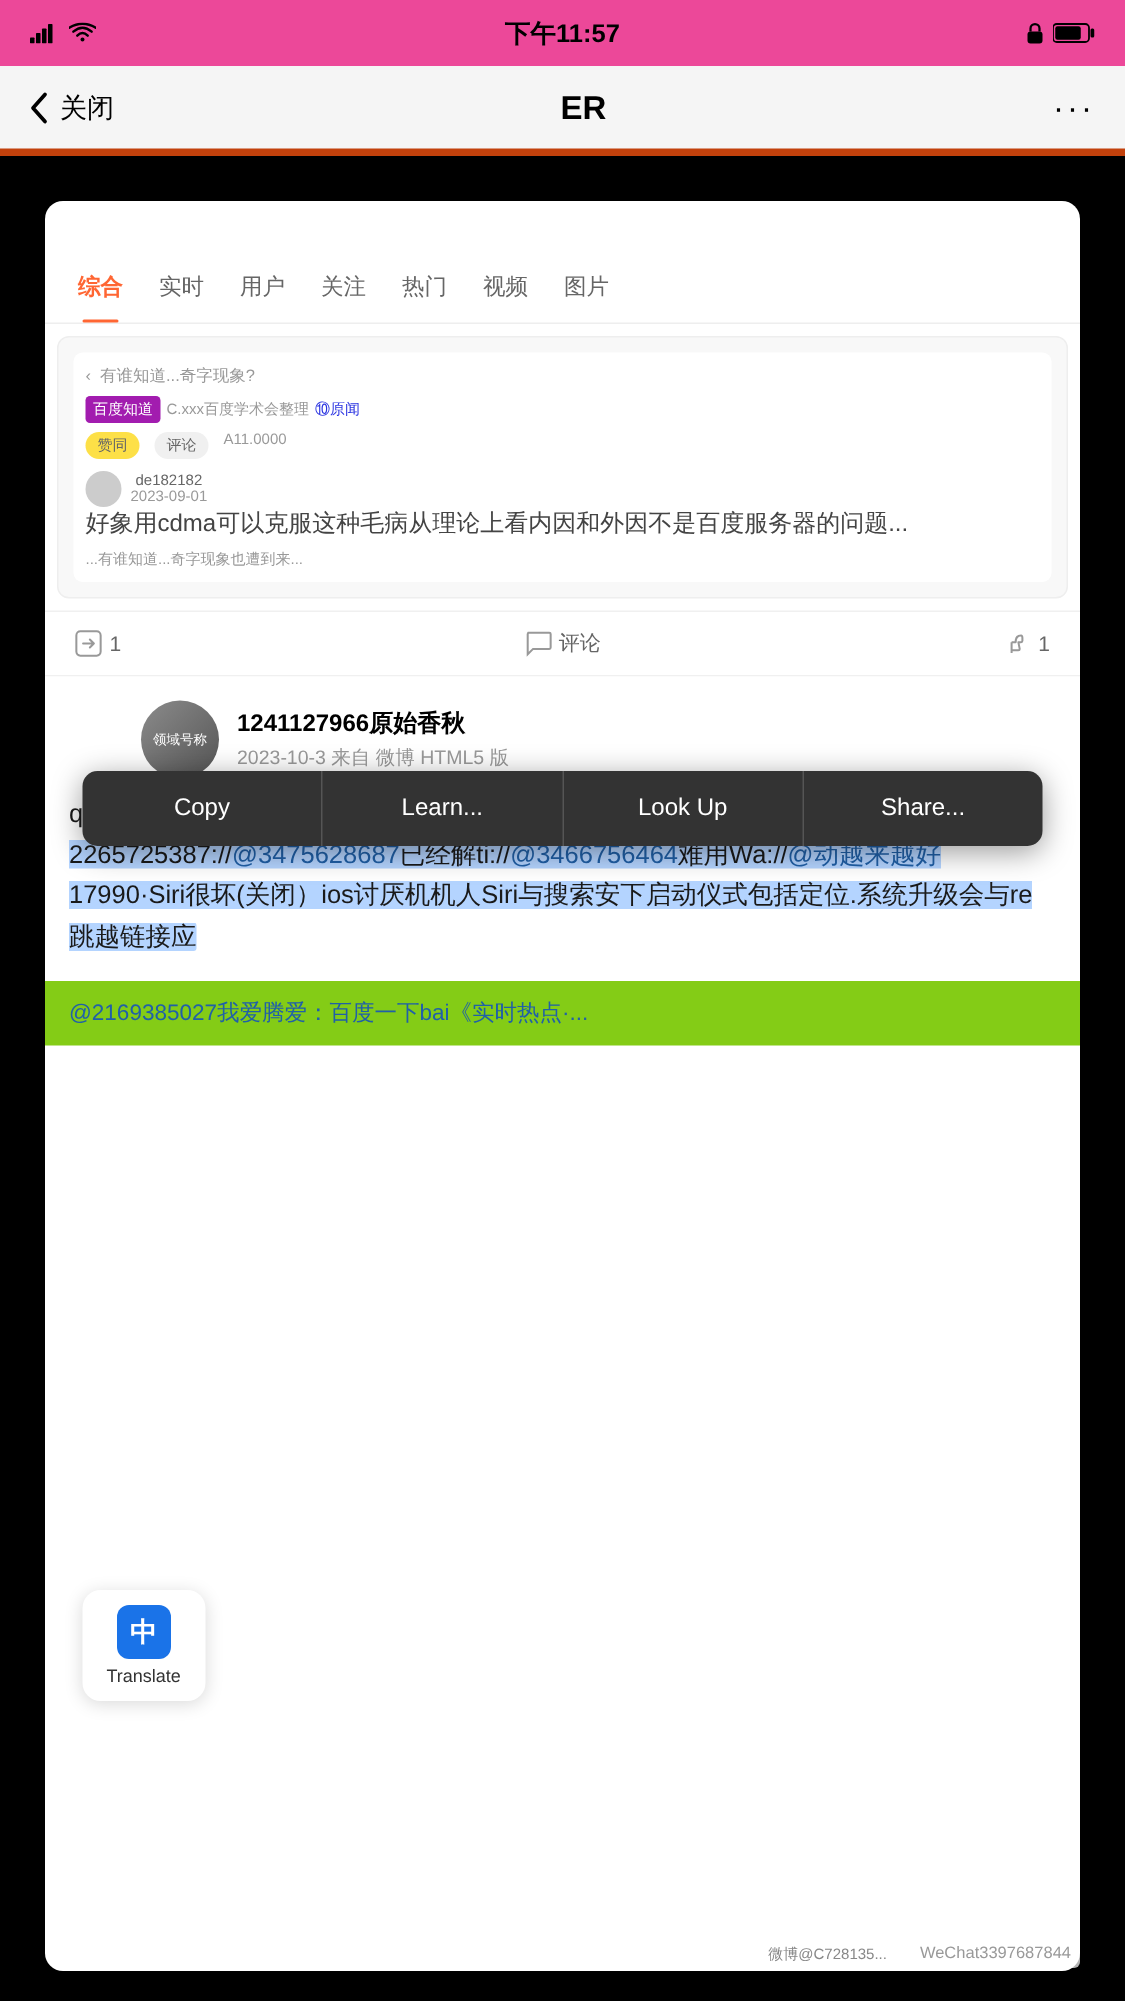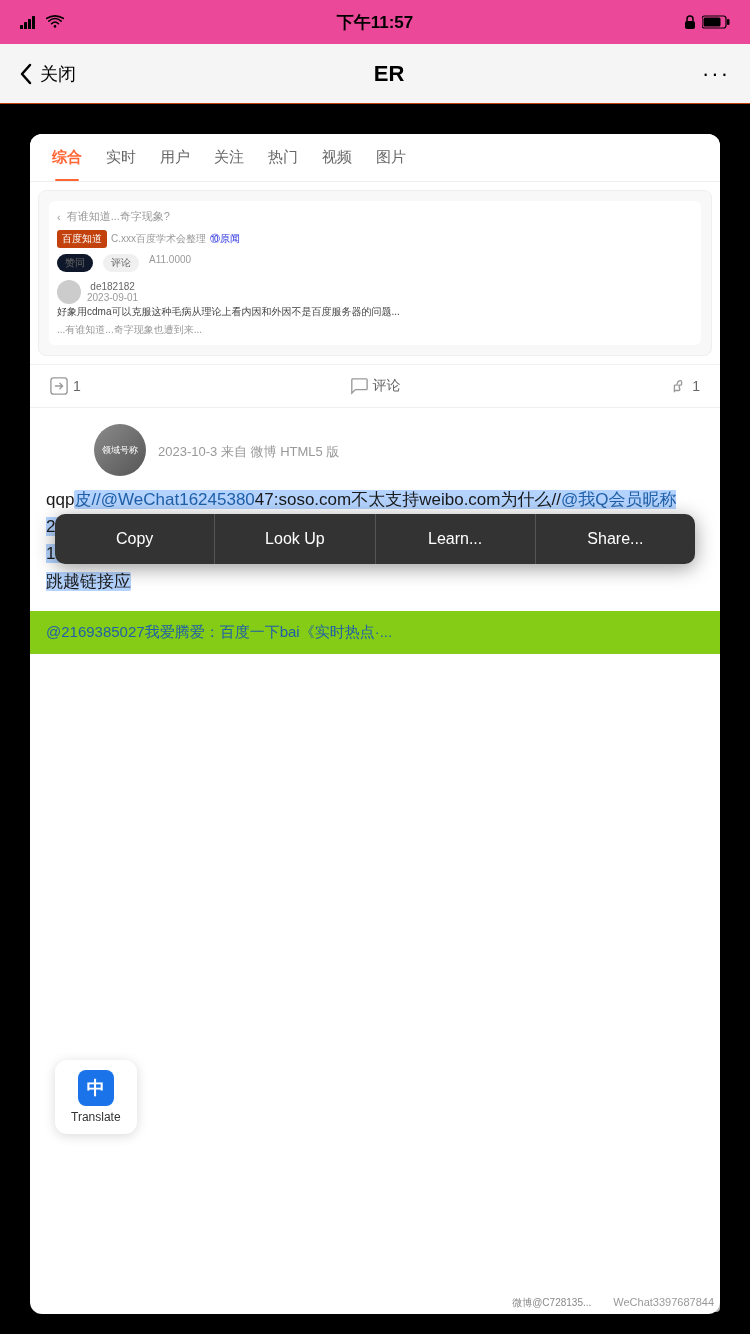--- a/index.html
+++ b/index.html
@@ -46,21 +46,21 @@
 
     
     .nav-bar {
       width: 100%;
       height: 60px;
       background: #f5f5f5;
       display: flex;
       align-items: center;
       justify-content: space-between;
       padding: 0 20px;
-      border-bottom: 1px solid #c2410c;
+      border-bottom: 5px solid #c2410c;
     }
     .nav-left {
       display: flex;
       align-items: center;
       gap: 8px;
       cursor: pointer;
     }
     .nav-title {
       font-size: 22px;
       font-weight: 700;
@@ -111,20 +111,21 @@
       border-radius: 12px;
       overflow: hidden;
     }
 
     
     .tab-bar {
       display: flex;
       border-bottom: 1px solid #eee;
       padding: 0 10px;
       background: #fff;
+      margin-top: 34px;
     }
     .tab-item {
       padding: 14px 12px;
       font-size: 15px;
       color: #666;
       cursor: pointer;
       position: relative;
     }
     .tab-item.active {
       color: #ff6633;
@@ -171,28 +172,28 @@
       margin-bottom: 6px;
       font-weight: 500;
     }
     .screenshot-source {
       display: flex;
       align-items: center;
       gap: 4px;
       margin-bottom: 6px;
     }
     .baidu-badge {
-      background: #c2410c;
+      background: #a21caf;
       color: #fff;
       font-size: 10px;
       padding: 2px 5px;
       border-radius: 3px;
     }
     .screenshot-answer {
-      font-size: 10px;
+      font-size: 16px;
       color: #444;
       line-height: 1.5;
     }
     .screenshot-user {
       display: flex;
       align-items: center;
       gap: 6px;
       margin-top: 8px;
       font-size: 11px;
       color: #666;
@@ -465,21 +466,21 @@
         <div class="screenshot-header">
           <span>‹</span>
           <span>有谁知道...奇字现象?</span>
         </div>
         <div class="screenshot-source">
           <span class="baidu-badge">百度知道</span>
           <span style="font-size:10px;color:#999;">C.xxx百度学术会整理</span>
           <span style="font-size:10px;color:#2932e1;">⑩原闻</span>
         </div>
         <div style="display:flex;gap:10px;margin-bottom:6px;">
-          <span style="font-size:10px;color:#666;background:#0f172a;padding:2px 8px;border-radius:12px;">赞同</span>
+          <span style="font-size:10px;color:#666;background:#fde047;padding:2px 8px;border-radius:12px;">赞同</span>
           <span style="font-size:10px;color:#666;background:#f0f0f0;padding:2px 8px;border-radius:12px;">评论</span>
           <span style="font-size:10px;color:#999;">A11.0000</span>
         </div>
         <div class="screenshot-user">
           <div class="user-avatar-small"></div>
           <div>
             <div style="font-size:10px;color:#666;">de182182</div>
             <div style="font-size:10px;color:#999;">2023-09-01</div>
           </div>
         </div>
@@ -509,20 +510,21 @@
         <span>1</span>
       </div>
     </div>
 
     <div class="main-post">
       <div class="post-header">
         <div class="post-avatar">
           <span style="font-size:9px;text-align:center;line-height:1.2;">领域号称</span>
         </div>
         <div class="post-meta">
+          <div class="post-username">1241127966原始香秋</div>
           <div class="post-info">
             <span>2023-10-3</span>
             <span>来自 微博 HTML5 版</span>
           </div>
         </div>
       </div>
 
       <div class="post-text">
         <span class="text-normal">qqp</span><span class="text-selected"><span class="text-link">皮//@WeChat16245380</span>47:soso.com不太支持weibo.com为什么//<span class="text-link">@我Q会员昵称</span>2265725387://<span class="text-link">@3475628687</span>已经解ti://<span class="text-link">@3466756464</span>难用Wa://<span class="text-link">@动越来越好</span>17990·Siri很坏(关闭）ios讨厌机机人Siri与搜索安下启动仪式包括定位.系统升级会与re跳越链接应</span>
       </div>
@@ -532,24 +534,24 @@
       <span>@2169385027我爱腾爱：百度一下bai《实时热点·...</span>
     </div>
 
   </div>
 
   <div class="context-menu">
     <div class="menu-item">
       <span>Copy</span>
     </div>
     <div class="menu-item">
+      <span>Learn...</span>
+    </div>
+    <div class="menu-item">
       <span>Look Up</span>
-    </div>
-    <div class="menu-item">
-      <span>Learn...</span>
     </div>
     <div class="menu-item">
       <span>Share...</span>
     </div>
   </div>
 
   <div class="translate-bubble">
     <div class="translate-icon">
       <span>中</span>
     </div>

